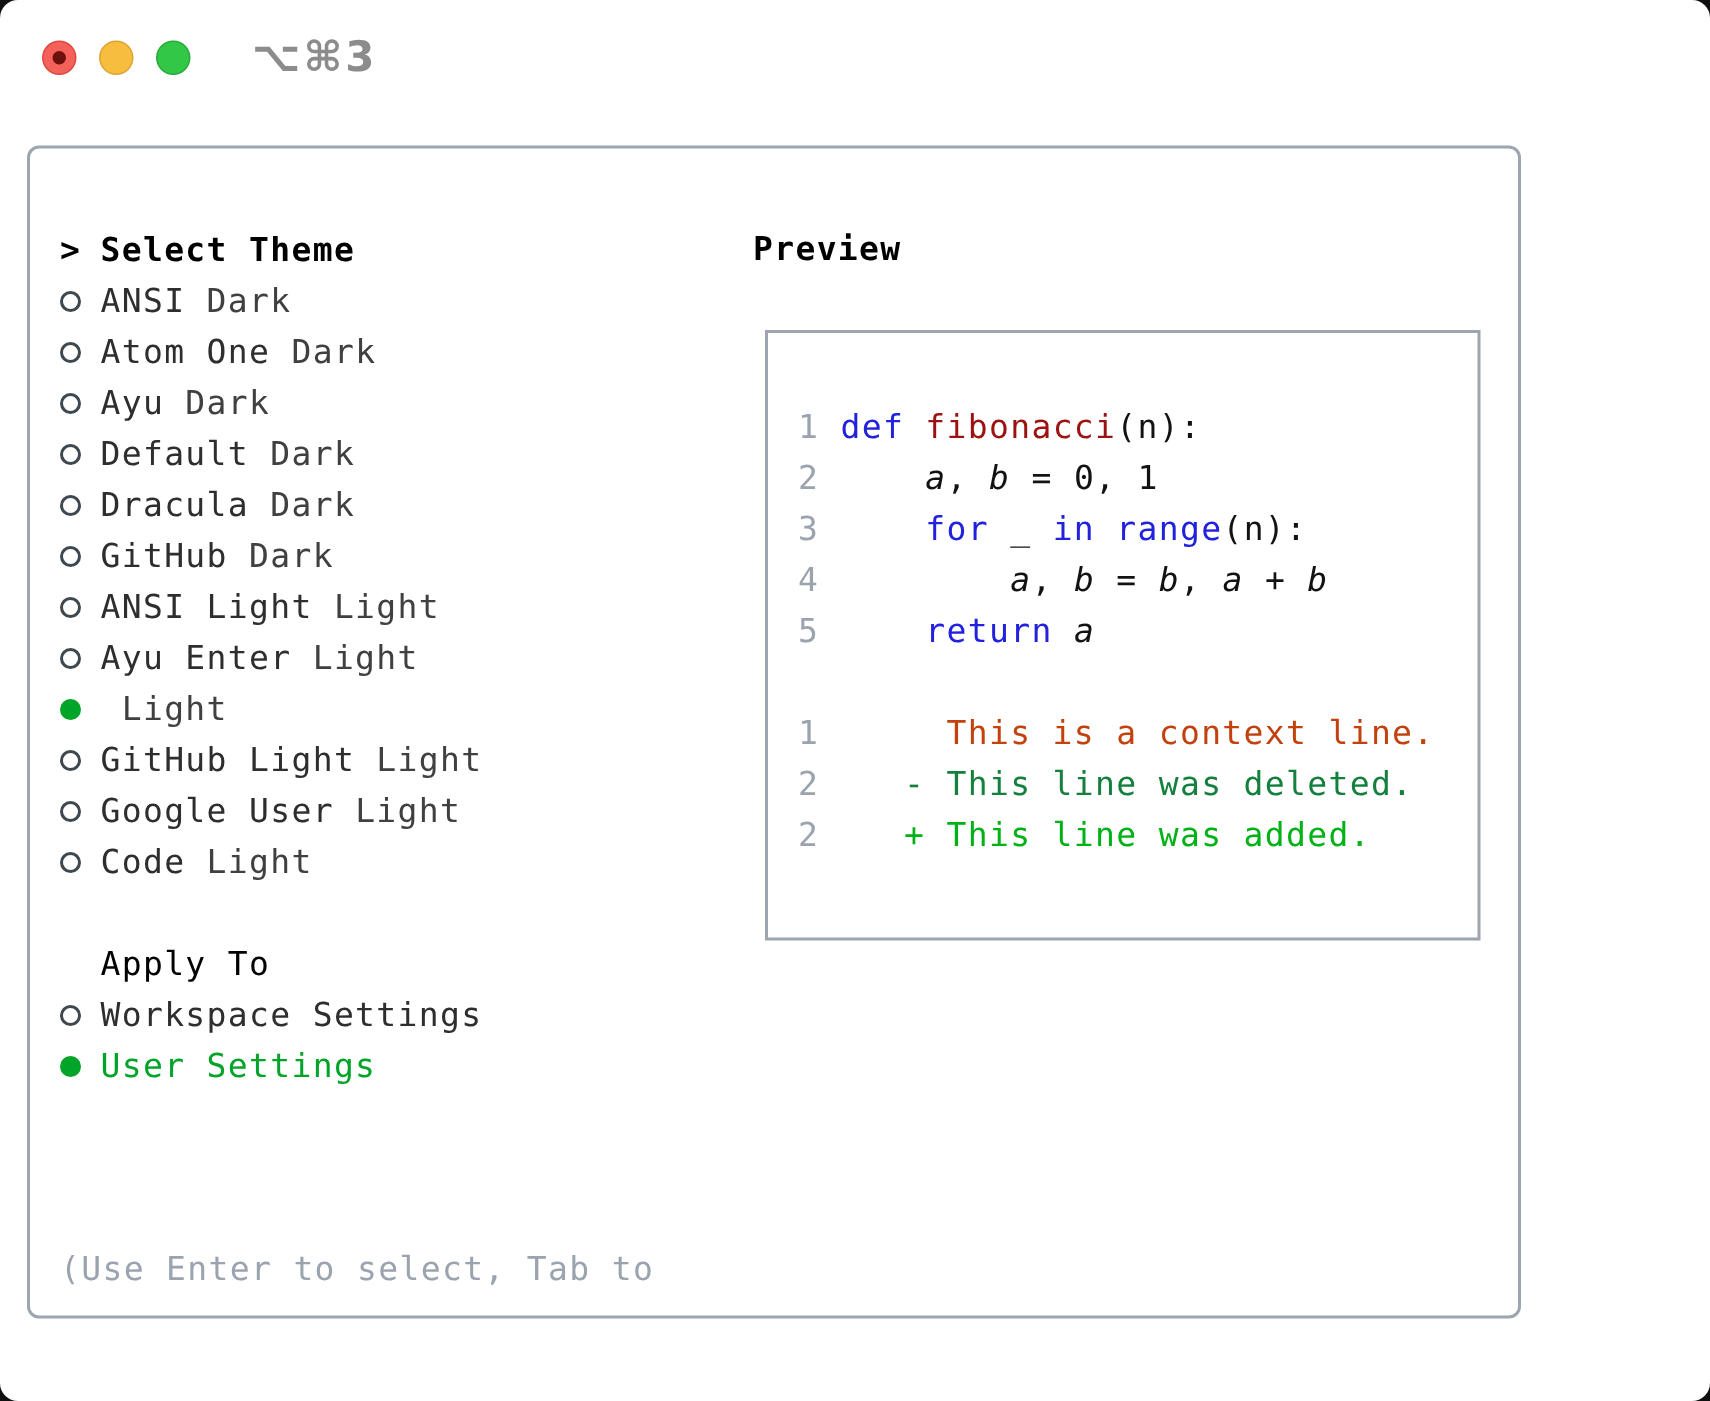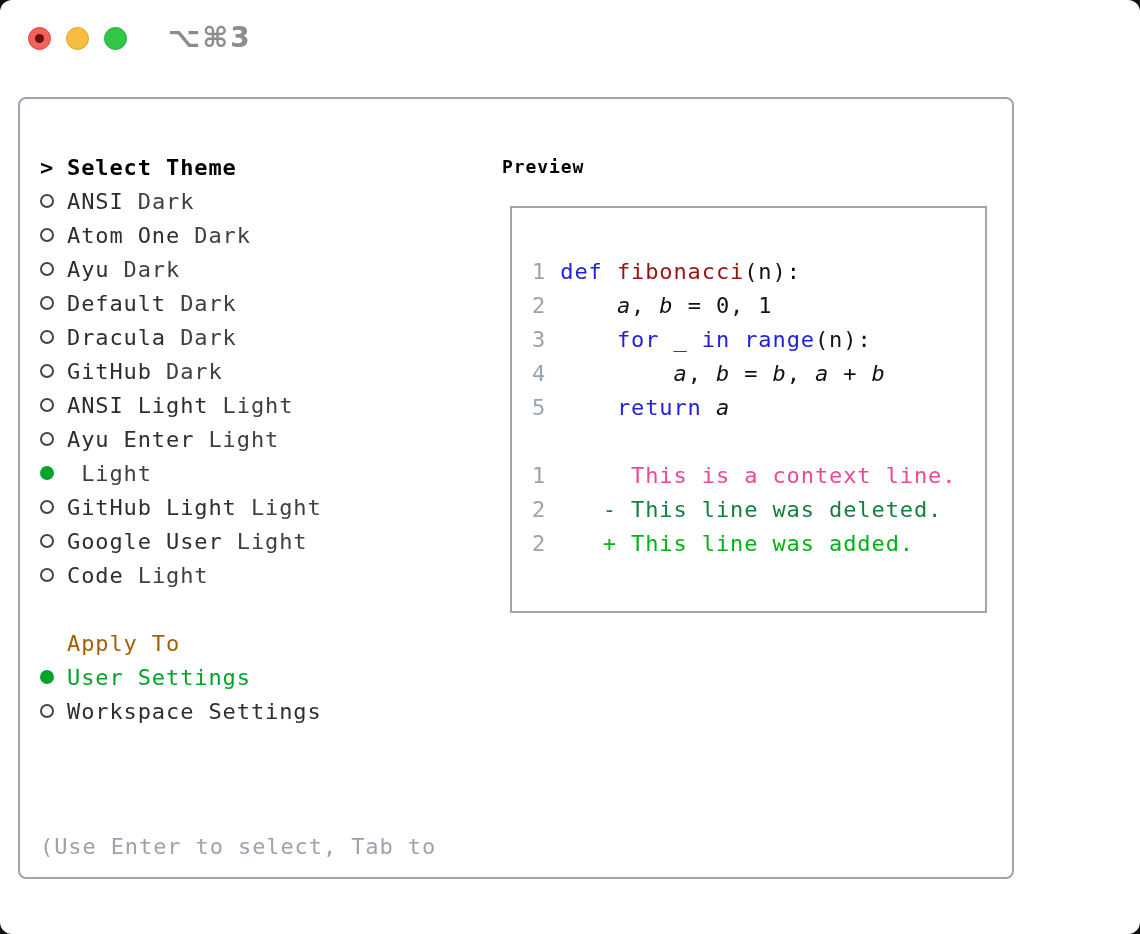--- a/index.html
+++ b/index.html
@@ -33,39 +33,39 @@
   .row{display:flex;height:34px;align-items:center;font-size:22px;letter-spacing:0.9px;color:#2e2e2e;white-space:pre;}
   .marker{width:27px;display:flex;align-items:center;flex:0 0 27px;}
   .arrow{font-weight:bold;color:#000;}
   .radio{width:14px;height:14px;border:2px solid #3f474f;border-radius:50%;box-sizing:border-box;background:transparent;}
   .row.selected .radio{background:#00a428;border-color:#00a428;}
   .title-row{font-weight:bold;color:#000;}
   .opt-name{color:#2e2e2e;}
   .row.selected .opt-name{color:#00a428;}
   .opt-variant{color:#404040;white-space:pre;}
   .spacer{height:34px;}
-  .apply-title{color:#a16207;text-align:right;}
+  .apply-title{color:#000000;text-align:right;}
   .hint{font-size:22px;letter-spacing:0.9px;color:#9aa3ae;line-height:34px;white-space:pre;}
   
   .preview-title{
     position:absolute;left:482px;top:51px;height:34px;line-height:34px;
-    font-size:18px;font-weight:bold;color:#000;letter-spacing:0.9px;
+    font-size:22px;font-weight:bold;color:#000;letter-spacing:0.9px;
   }
   .preview-box{
-    position:absolute;left:490px;top:107px;width:477px;height:407px;box-sizing:border-box;
+    position:absolute;left:490px;top:121px;width:477px;height:407px;box-sizing:border-box;
     border:2px solid #9da5b0;background:#fff;overflow:hidden;
   }
   #preview-code{margin:0;padding:47px 0 0 20px;font-size:22px;line-height:34px;letter-spacing:0.9px;font-family:"DejaVu Sans Mono", monospace;}
   .code-line{height:34px;white-space:pre;}
   .c-num{color:#9aa3ae;}
   .c-kw{color:#2121de;}
   .c-fn{color:#9c1212;}
   .c-pl{color:#121212;}
   .c-var{color:#121212;font-style:italic;}
-  .c-ctx{color:#ec4899;}
+  .c-ctx{color:#c2410c;}
   .c-del{color:#15803d;}
   .c-add{color:#00b215;}
 </style>
 </head>
 <body>
 
 <div class="window">
   <div class="lights">
     <span class="light red"></span>
     <span class="light yellow"></span>
@@ -168,32 +168,32 @@
         </div>
 
       <div class="spacer"></div>
 
       <div class="row apply-title">
         <span class="marker"></span>
         <span>Apply To</span>
       </div>
 
       <div id="apply-list">
+          <div class="row option">
+    <span class="marker">
+      <span class="radio"></span>
+    </span>
+    <span class="opt-name">Workspace Settings</span>
+    <span class="opt-variant"></span>
+  </div>
           <div class="row option selected">
     <span class="marker">
       <span class="radio"></span>
     </span>
     <span class="opt-name">User Settings</span>
-    <span class="opt-variant"></span>
-  </div>
-          <div class="row option">
-    <span class="marker">
-      <span class="radio"></span>
-    </span>
-    <span class="opt-name">Workspace Settings</span>
     <span class="opt-variant"></span>
   </div>
         </div>
 
       <div class="spacer"></div>
 
       <div class="hint">
         <div>(Use Enter to select, Tab to</div>
         <div>change focus)</div>
       </div>

